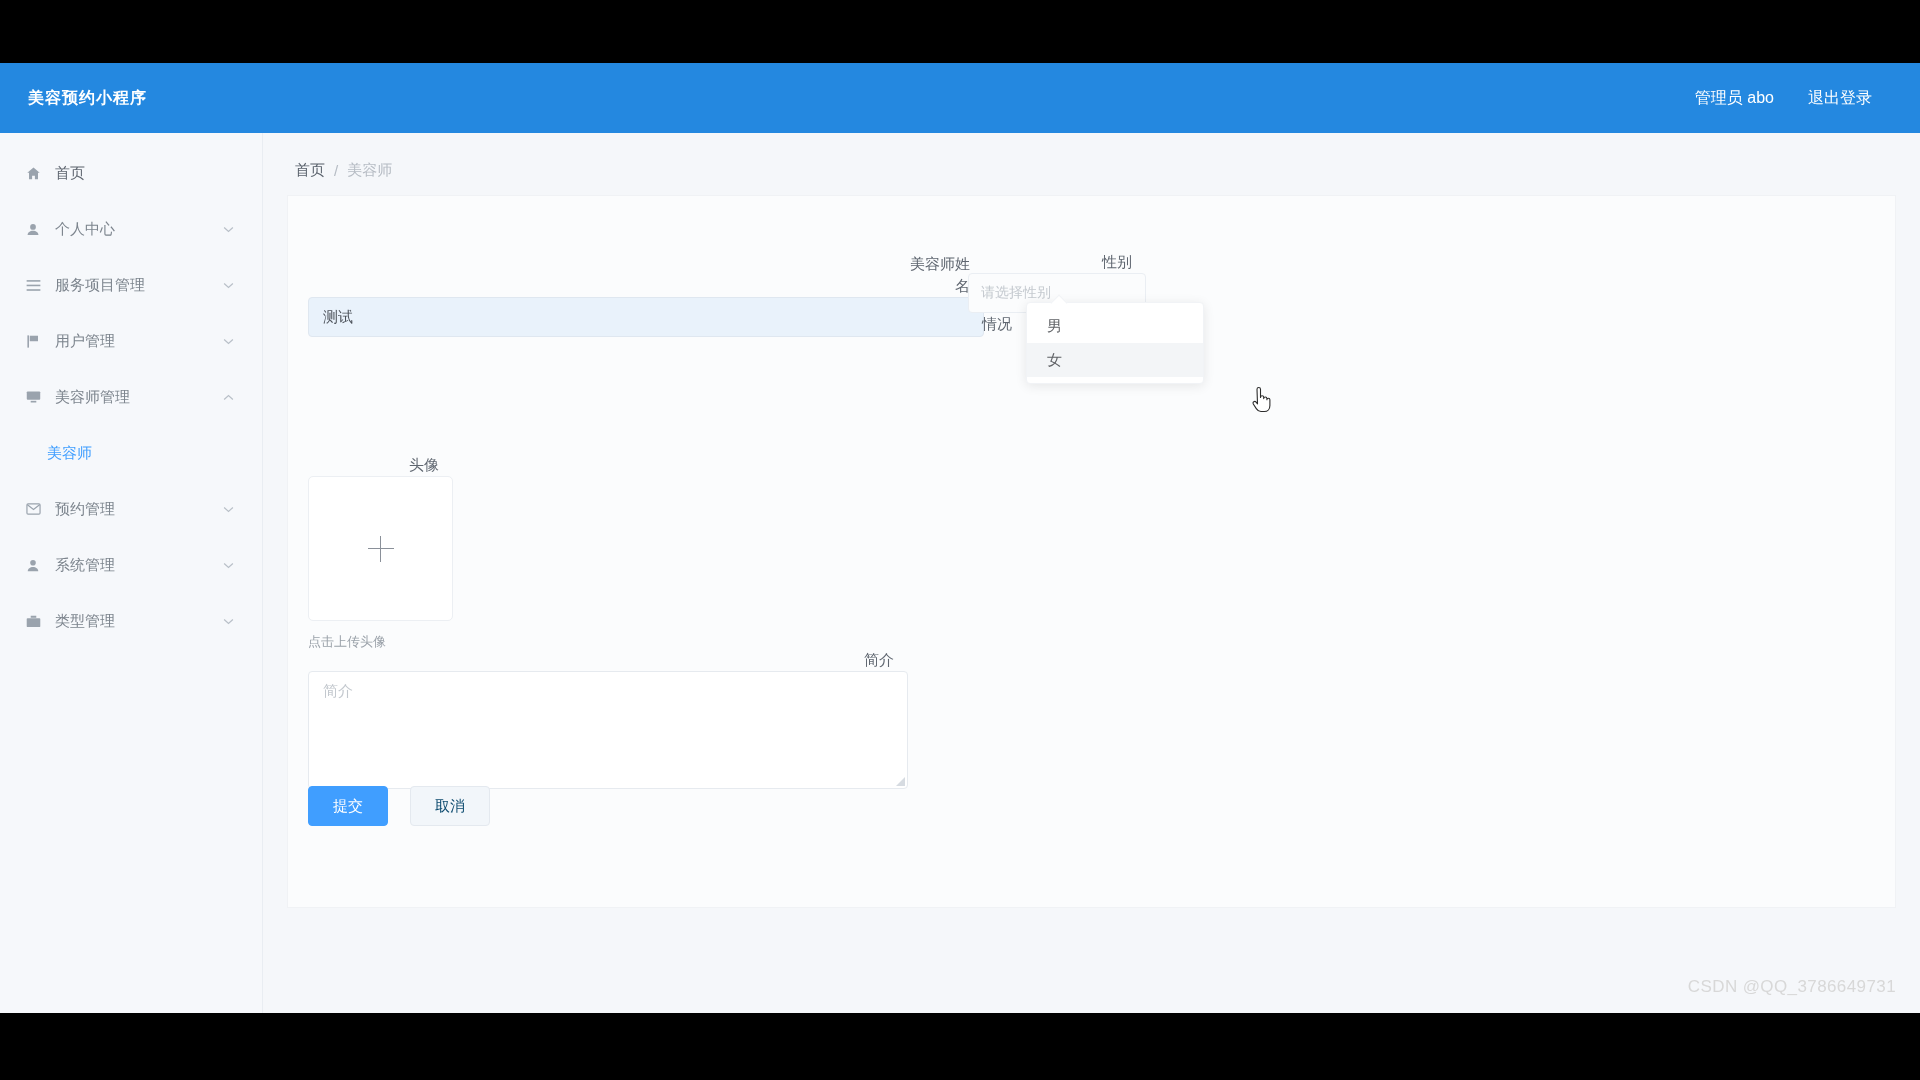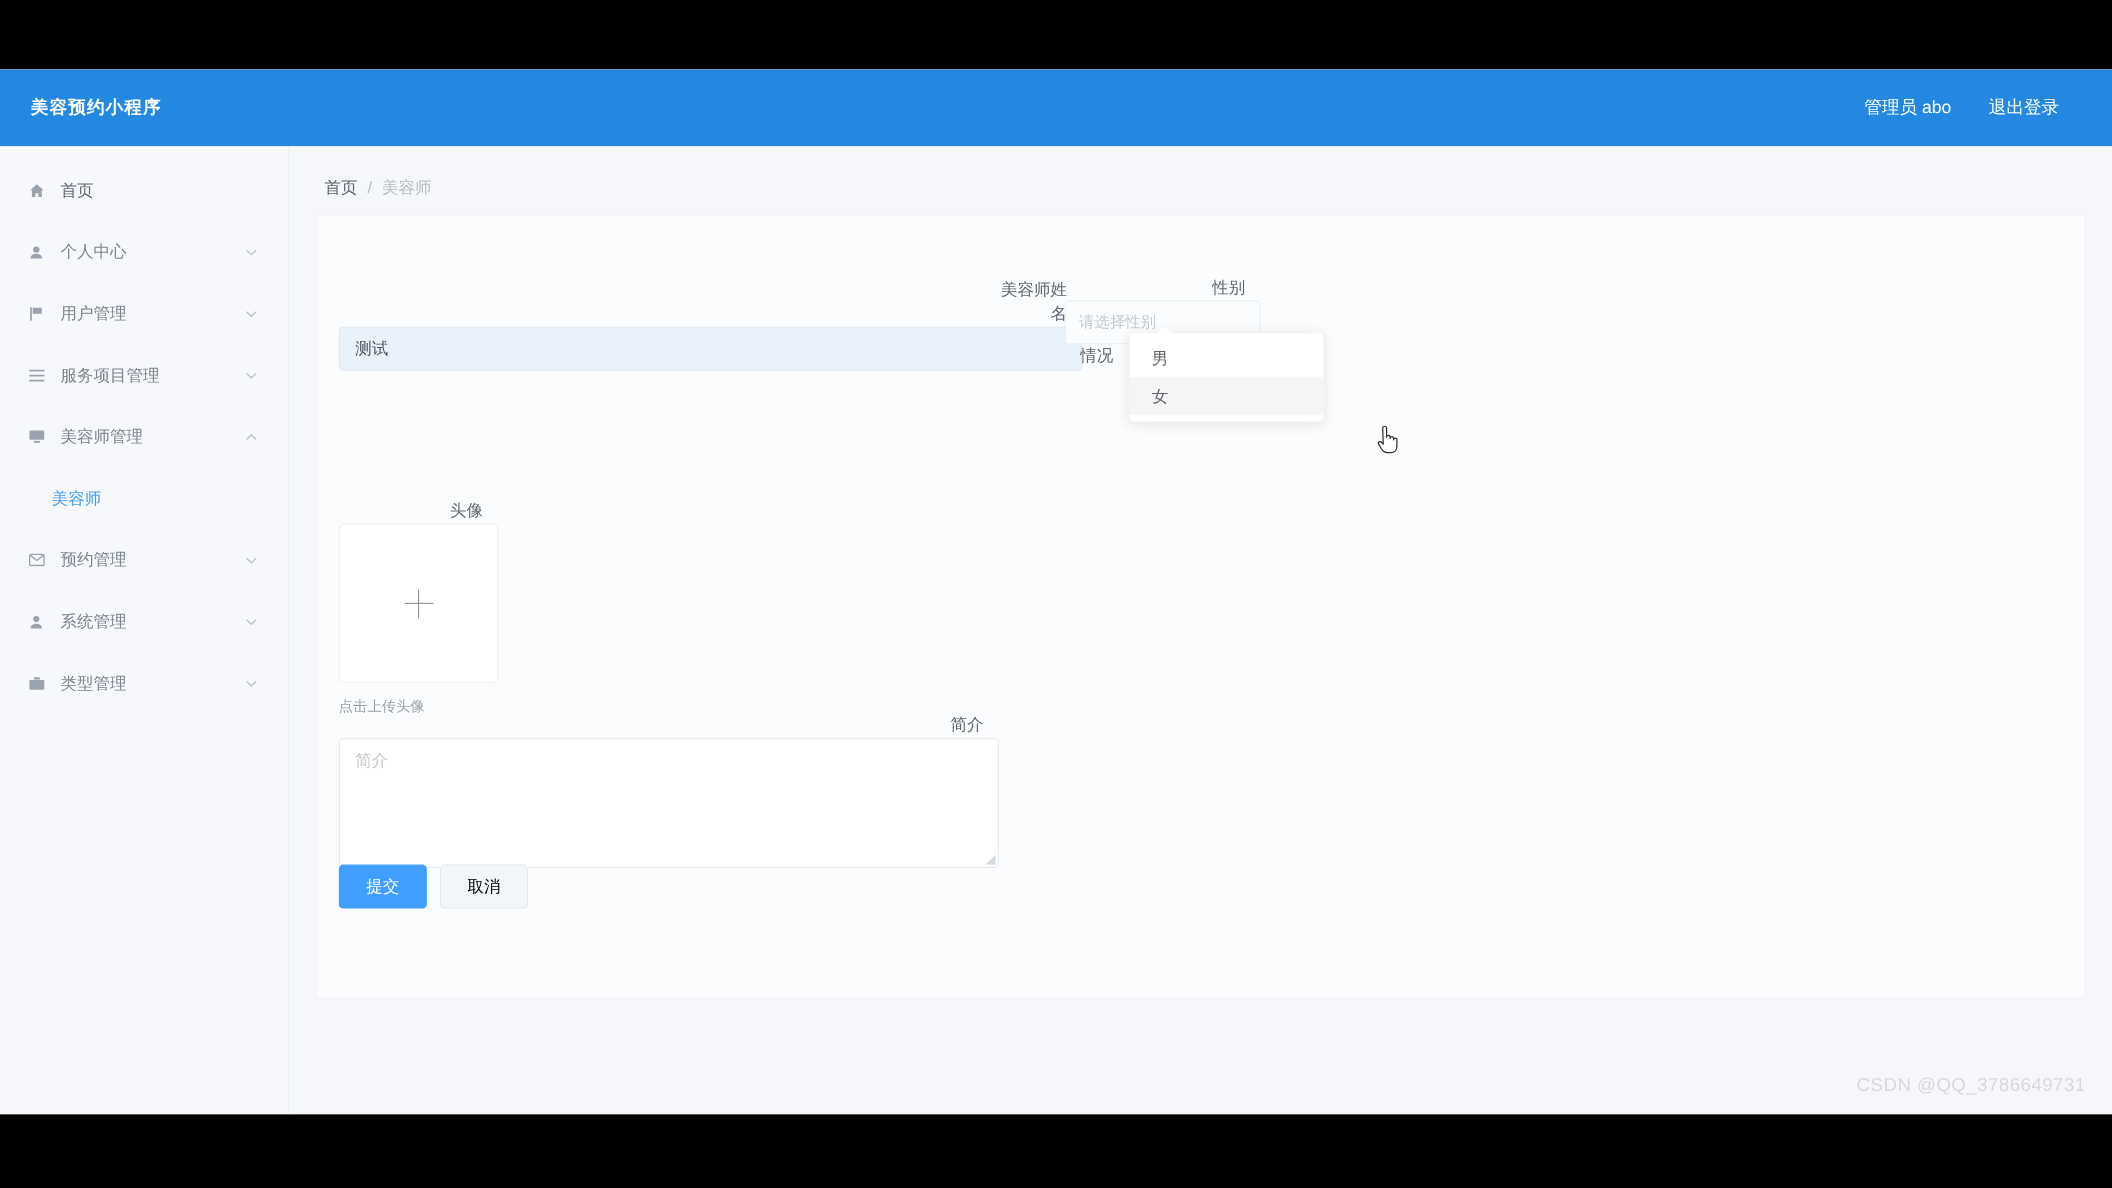--- a/index.html
+++ b/index.html
@@ -180,32 +180,32 @@
   .textarea-box::after {
     content: "";
     position: absolute;
     right: 2px; bottom: 2px;
     width: 0; height: 0;
     border-style: solid;
     border-width: 0 0 9px 9px;
     border-color: transparent transparent #d6dbe1 transparent;
   }
 
-  .btn-row { display: flex; gap: 12px; }
+  .btn-row { display: flex; gap: 22px; }
   .btn {
     height: 40px;
     border-radius: 4px;
     font-size: 15px;
     display: flex; align-items: center; justify-content: center;
     cursor: pointer;
     padding: 0 24px;
     min-width: 74px;
   }
   .btn-primary { background: #409eff; color: #ffffff; border: 1px solid #409eff; }
-  .btn-default { background: #f2f6fa; color: #000000; border: 1px solid #e4e9ef; }
+  .btn-default { background: #f2f6fa; color: #0c4a6e; border: 1px solid #e4e9ef; }
 
   
   .select-box {
     width: 178px; height: 40px;
     background: #fbfcfd;
     border: 1px solid #eaeef3;
     border-radius: 4px;
     display: flex; align-items: center;
     padding: 0 12px;
     font-size: 14px;
@@ -295,42 +295,42 @@
       <span class="mi-label">个人中心</span>
       <span class="mi-arrow">
         <svg width="11" height="7" viewBox="0 0 12 8" fill="none" stroke="currentColor" stroke-width="1.4">
             <path d="M1 1.7 6 6.3 11 1.7"></path>
           </svg>
       </span>
     </div>
 
     <div class="menu-item">
       <span class="mi-icon">
-        <svg width="14" height="15" viewBox="0 0 16 16" fill="currentColor">
-            <rect x="1.6" y="1" width="1.8" height="14"></rect>
-            <path d="M4.3 1.4h9.4v6.3H4.3z"></path>
-          </svg>
-      </span>
-      <span class="mi-label">用户管理</span>
-      <span class="mi-arrow">
-        <svg width="11" height="7" viewBox="0 0 12 8" fill="none" stroke="currentColor" stroke-width="1.4">
-            <path d="M1 1.7 6 6.3 11 1.7"></path>
-          </svg>
-      </span>
-    </div>
-
-    <div class="menu-item">
-      <span class="mi-icon">
         <svg width="15" height="13" viewBox="0 0 16 14" fill="currentColor">
             <rect x="0.6" y="1.2" width="14.8" height="1.7"></rect>
             <rect x="0.6" y="6.1" width="14.8" height="1.7"></rect>
             <rect x="0.6" y="11" width="14.8" height="1.7"></rect>
           </svg>
       </span>
       <span class="mi-label">服务项目管理</span>
+      <span class="mi-arrow">
+        <svg width="11" height="7" viewBox="0 0 12 8" fill="none" stroke="currentColor" stroke-width="1.4">
+            <path d="M1 1.7 6 6.3 11 1.7"></path>
+          </svg>
+      </span>
+    </div>
+
+    <div class="menu-item">
+      <span class="mi-icon">
+        <svg width="14" height="15" viewBox="0 0 16 16" fill="currentColor">
+            <rect x="1.6" y="1" width="1.8" height="14"></rect>
+            <path d="M4.3 1.4h9.4v6.3H4.3z"></path>
+          </svg>
+      </span>
+      <span class="mi-label">用户管理</span>
       <span class="mi-arrow">
         <svg width="11" height="7" viewBox="0 0 12 8" fill="none" stroke="currentColor" stroke-width="1.4">
             <path d="M1 1.7 6 6.3 11 1.7"></path>
           </svg>
       </span>
     </div>
 
     <div class="menu-item">
       <span class="mi-icon">
         <svg width="15" height="14" viewBox="0 0 16 15" fill="currentColor">

